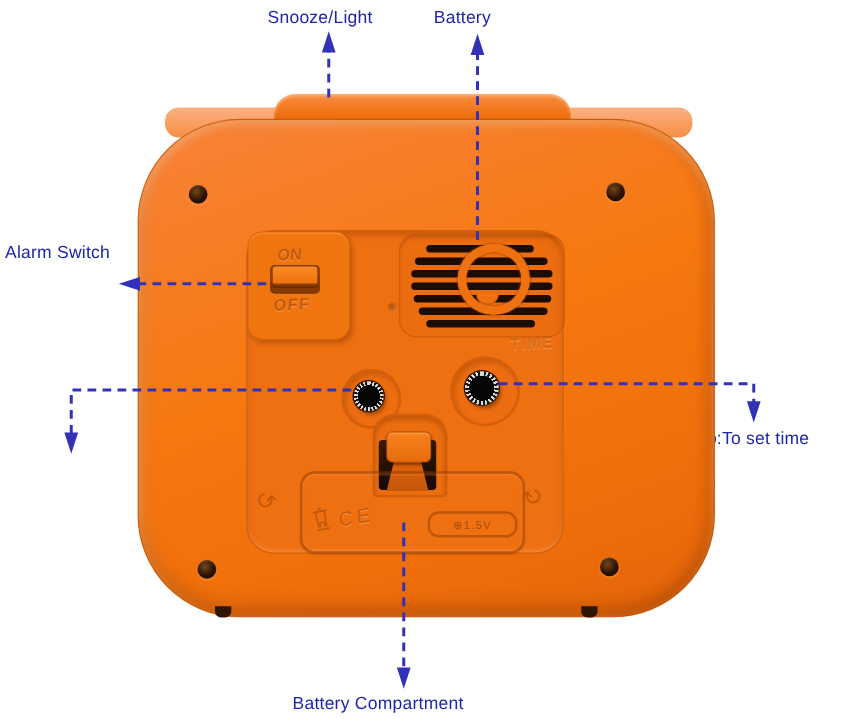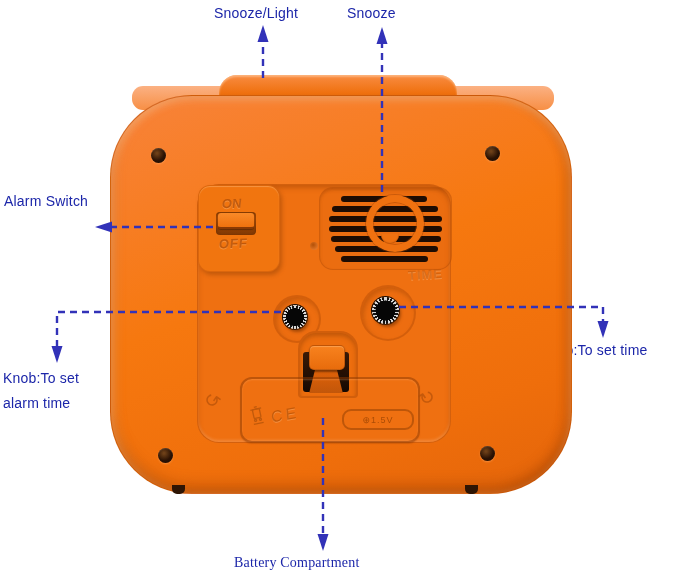--- a/index.html
+++ b/index.html
@@ -11,21 +11,21 @@
   
   .lbl{
     position:absolute;color:#1C26A9;font-size:14px;line-height:25px;
     white-space:nowrap;letter-spacing:0.2px;
   }
   #lbl-snooze{left:214px;top:1px;}
   #lbl-speaker{left:347px;top:1px;}
   #lbl-alarm-switch{left:4px;top:189px;}
   #lbl-alarm-knob{left:3px;top:366px;}
   #lbl-time-knob{left:540px;top:338px;}
-  #lbl-battery{left:234px;top:550px;font-family:Liberation Serif, serif;}
+  #lbl-battery{left:234px;top:550px;}
   
   #annot{position:absolute;left:0;top:0;z-index:20;pointer-events:none;}
   
   #top-sliver{
     left:132px;top:86px;width:422px;height:24px;border-radius:11px;z-index:1;
     background:linear-gradient(#FBB183,#F78F45);
   }
   #snooze-bar{
     left:219px;top:75px;width:238px;height:26px;z-index:2;
     border-radius:18px 18px 6px 6px;
@@ -231,24 +231,20 @@
       <polygon points="263,25 257.5,42 268.5,42"></polygon>
       <polygon points="382,27 376.5,44 387.5,44"></polygon>
       <polygon points="95,227 112,221.5 112,232.5"></polygon>
       <polygon points="57,363 51.5,346 62.5,346"></polygon>
       <polygon points="603,338 597.5,321 608.5,321"></polygon>
       <polygon points="323,551 317.5,534 328.5,534"></polygon>
     </g>
   </svg>
 
   <div class="lbl" id="lbl-snooze">Snooze/Light</div>
-  <div class="lbl" id="lbl-speaker">Snooze</div>
+  <div class="lbl" id="lbl-speaker">Battery</div>
   <div class="lbl" id="lbl-alarm-switch">
     <div>Alarm Switch</div>
   </div>
-  <div class="lbl" id="lbl-alarm-knob">
-    <div>Knob:To set</div>
-    <div>alarm time</div>
-  </div>
   <div class="lbl" id="lbl-time-knob">Knob:To set time</div>
   <div class="lbl" id="lbl-battery">Battery Compartment</div>
 
 </div>
 
 </body></html>

